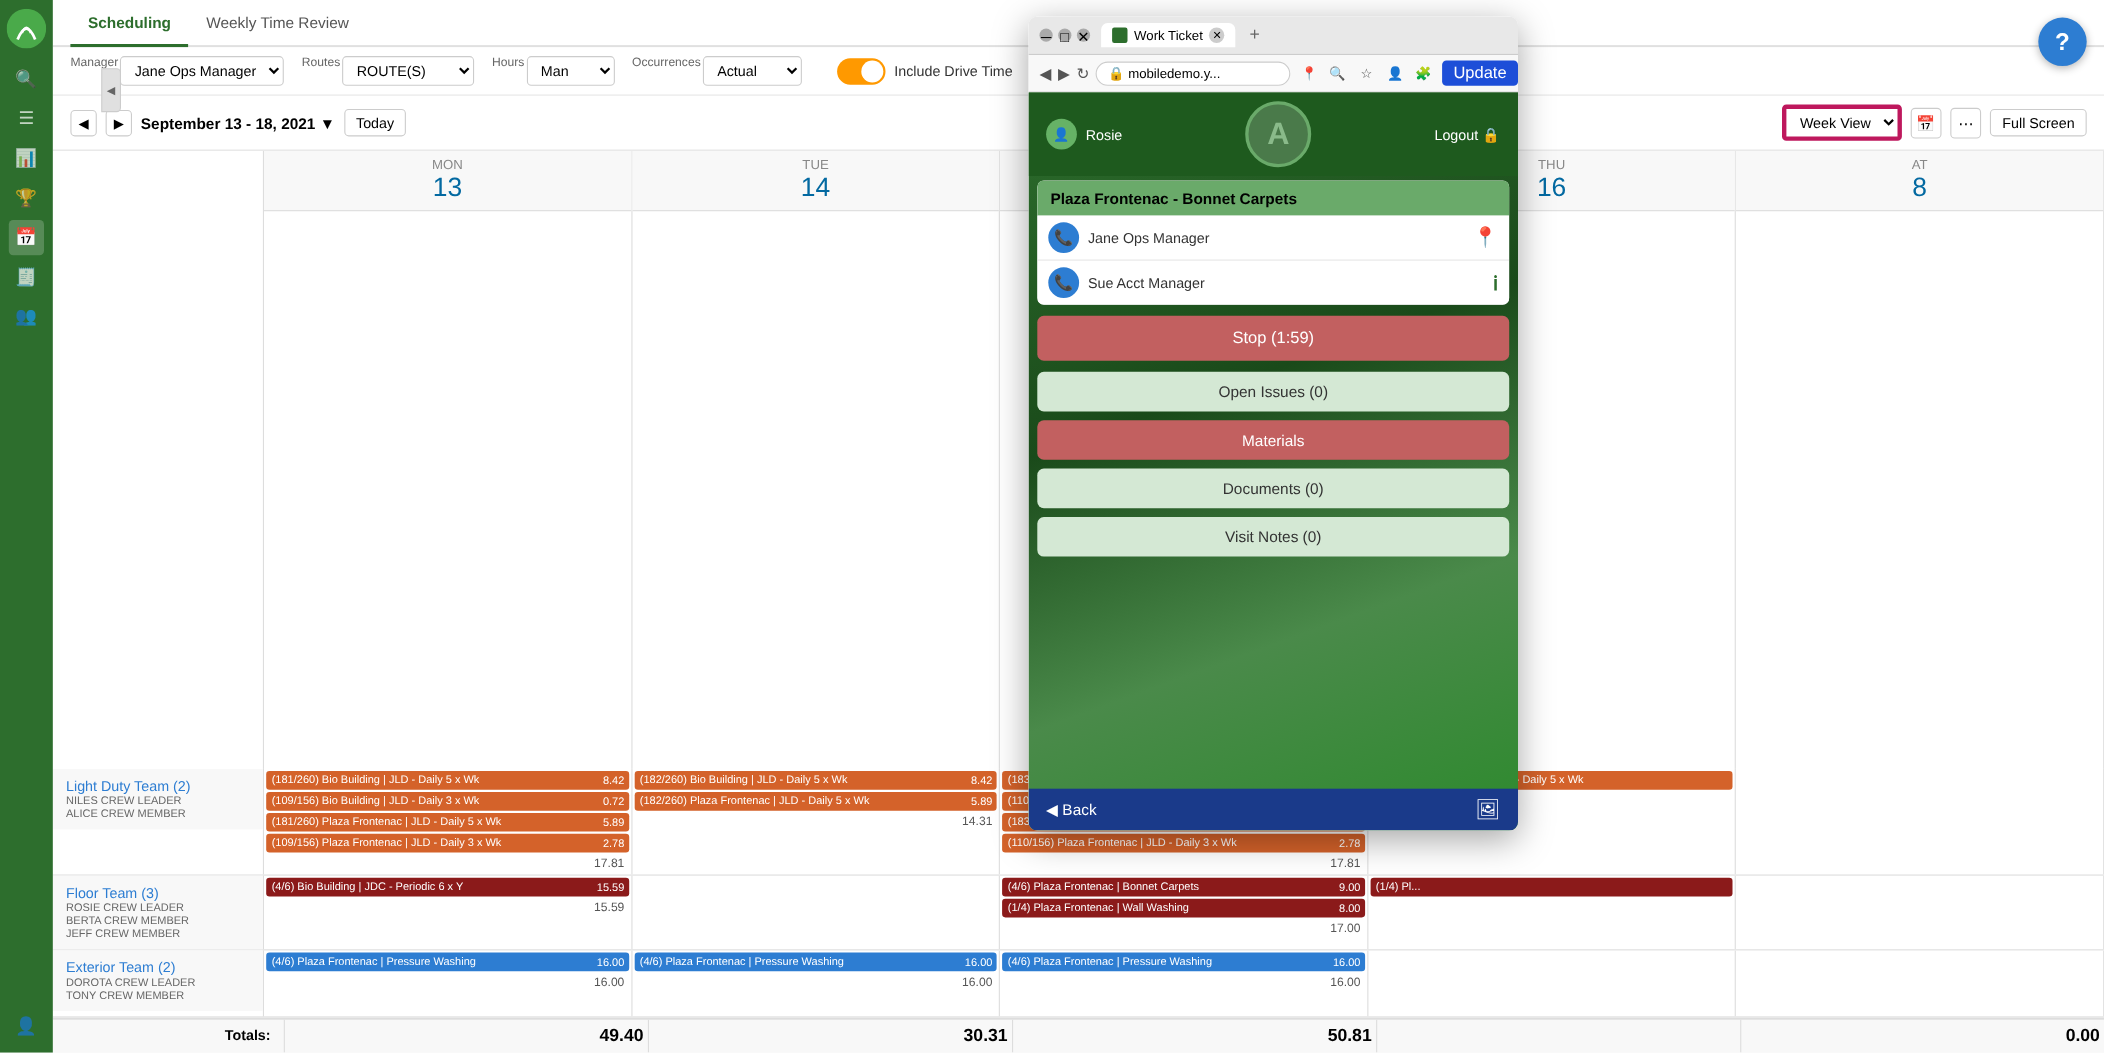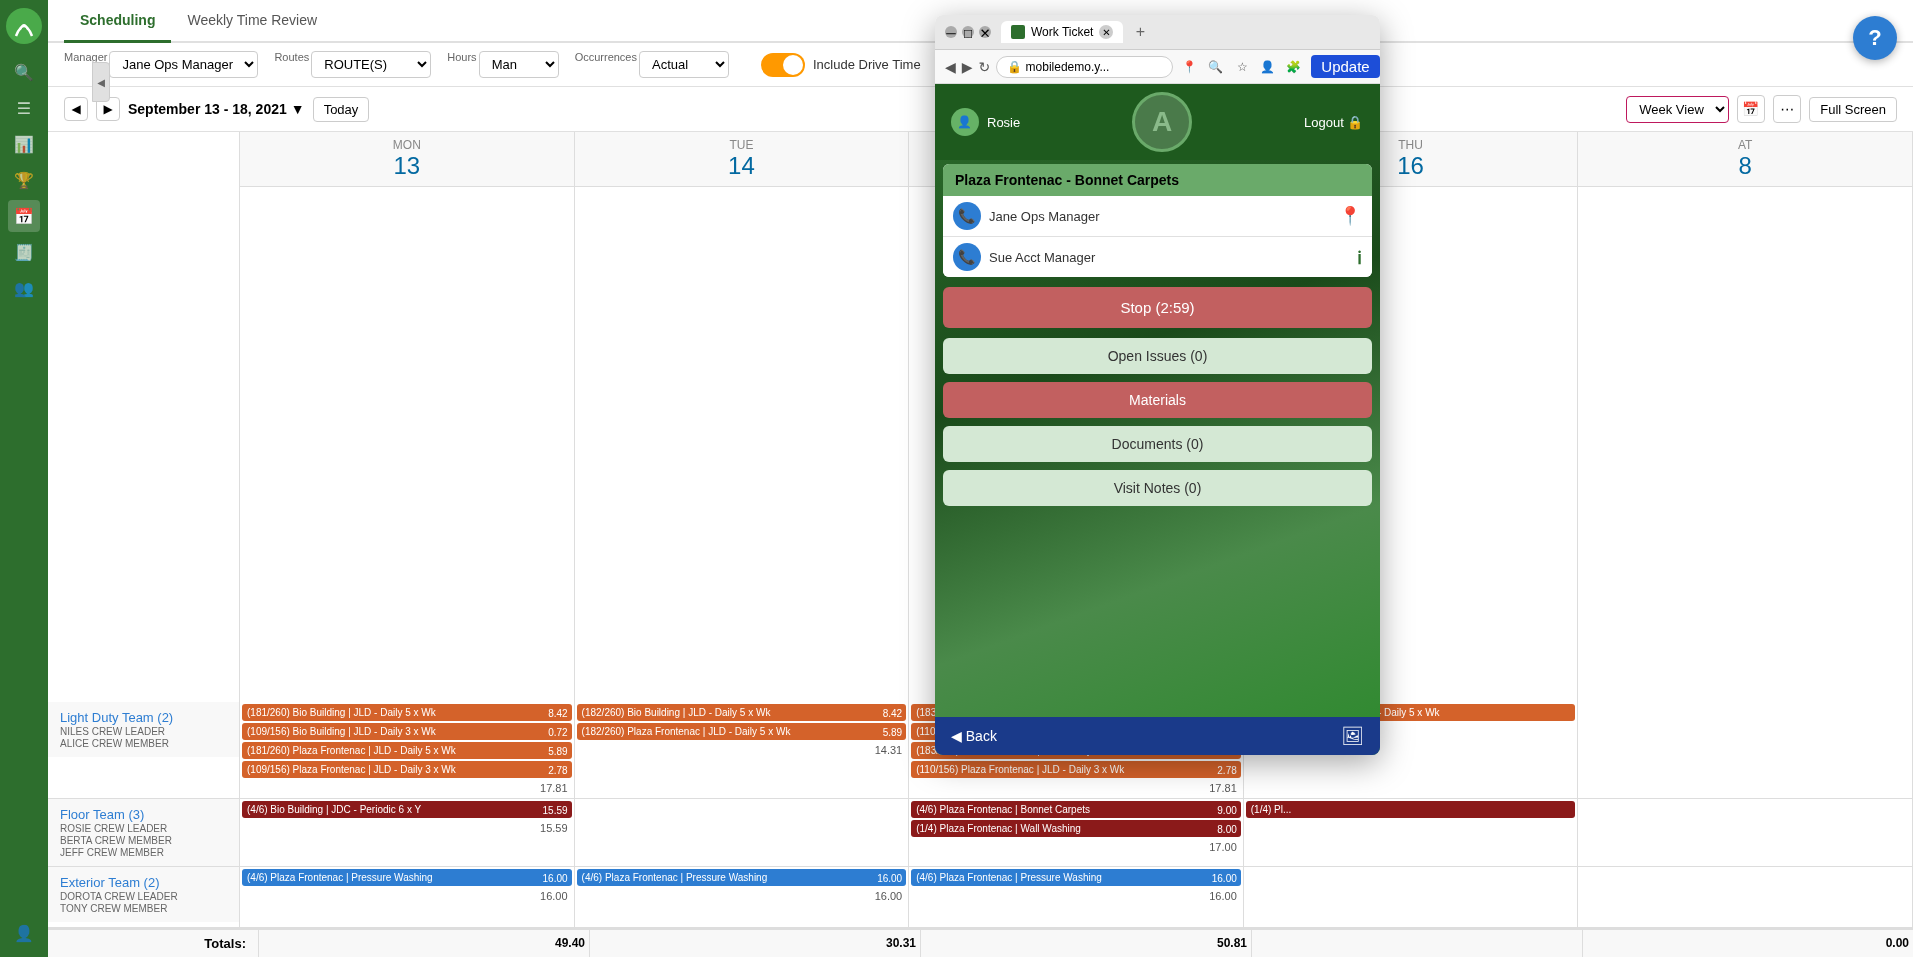--- a/index.html
+++ b/index.html
@@ -122,21 +122,21 @@
     .today-btn {
       border: 1px solid #ccc;
       border-radius: 4px;
       padding: 4px 10px;
       background: white;
       cursor: pointer;
       font-size: 13px;
     }
     .cal-header-right { margin-left: auto; display: flex; align-items: center; gap: 8px; }
     .view-select {
-      border: 1px solid #be185d; border-radius: 4px;
+      border: 4px solid #be185d; border-radius: 4px;
       padding: 4px 8px; font-size: 13px; background: white; cursor: pointer;
     }
     .icon-btn {
       width: 28px; height: 28px;
       border: 1px solid #ccc;
       border-radius: 4px;
       background: white;
       cursor: pointer;
       display: flex; align-items: center; justify-content: center;
       font-size: 14px;
@@ -229,21 +229,21 @@
       flex-shrink: 0;
       padding: 6px 12px;
       font-size: 13px;
       font-weight: bold;
       text-align: right;
     }
     .totals-value {
       flex: 1;
       padding: 6px 4px;
       text-align: right;
-      font-size: 12px;
+      font-size: 16px;
       font-weight: bold;
       border-left: 1px solid #ddd;
     }
 
     
     .browser-popup {
       position: absolute;
       top: 15px;
       left: 935px;
       width: 445px;
@@ -824,21 +824,21 @@
         <span class="wt-name">Jane Ops Manager</span>
         <span class="location-icon-green">📍</span>
       </div>
       <div class="wt-row">
         <div class="call-icon">📞</div>
         <span class="wt-name">Sue Acct Manager</span>
         <span class="info-icon-green">ℹ</span>
       </div>
     </div>
 
-    <button class="stop-btn">Stop (2:59)</button>
+    <button class="stop-btn">Stop (1:59)</button>
     <button class="open-issues-btn">Open Issues (0)</button>
     <button class="materials-btn">Materials</button>
     <button class="documents-btn">Documents (0)</button>
     <button class="visit-notes-btn">Visit Notes (0)</button>
 
     <div class="mobile-footer">
       <button class="back-btn">
         <span>◀</span>
         <span>Back</span>
       </button>

